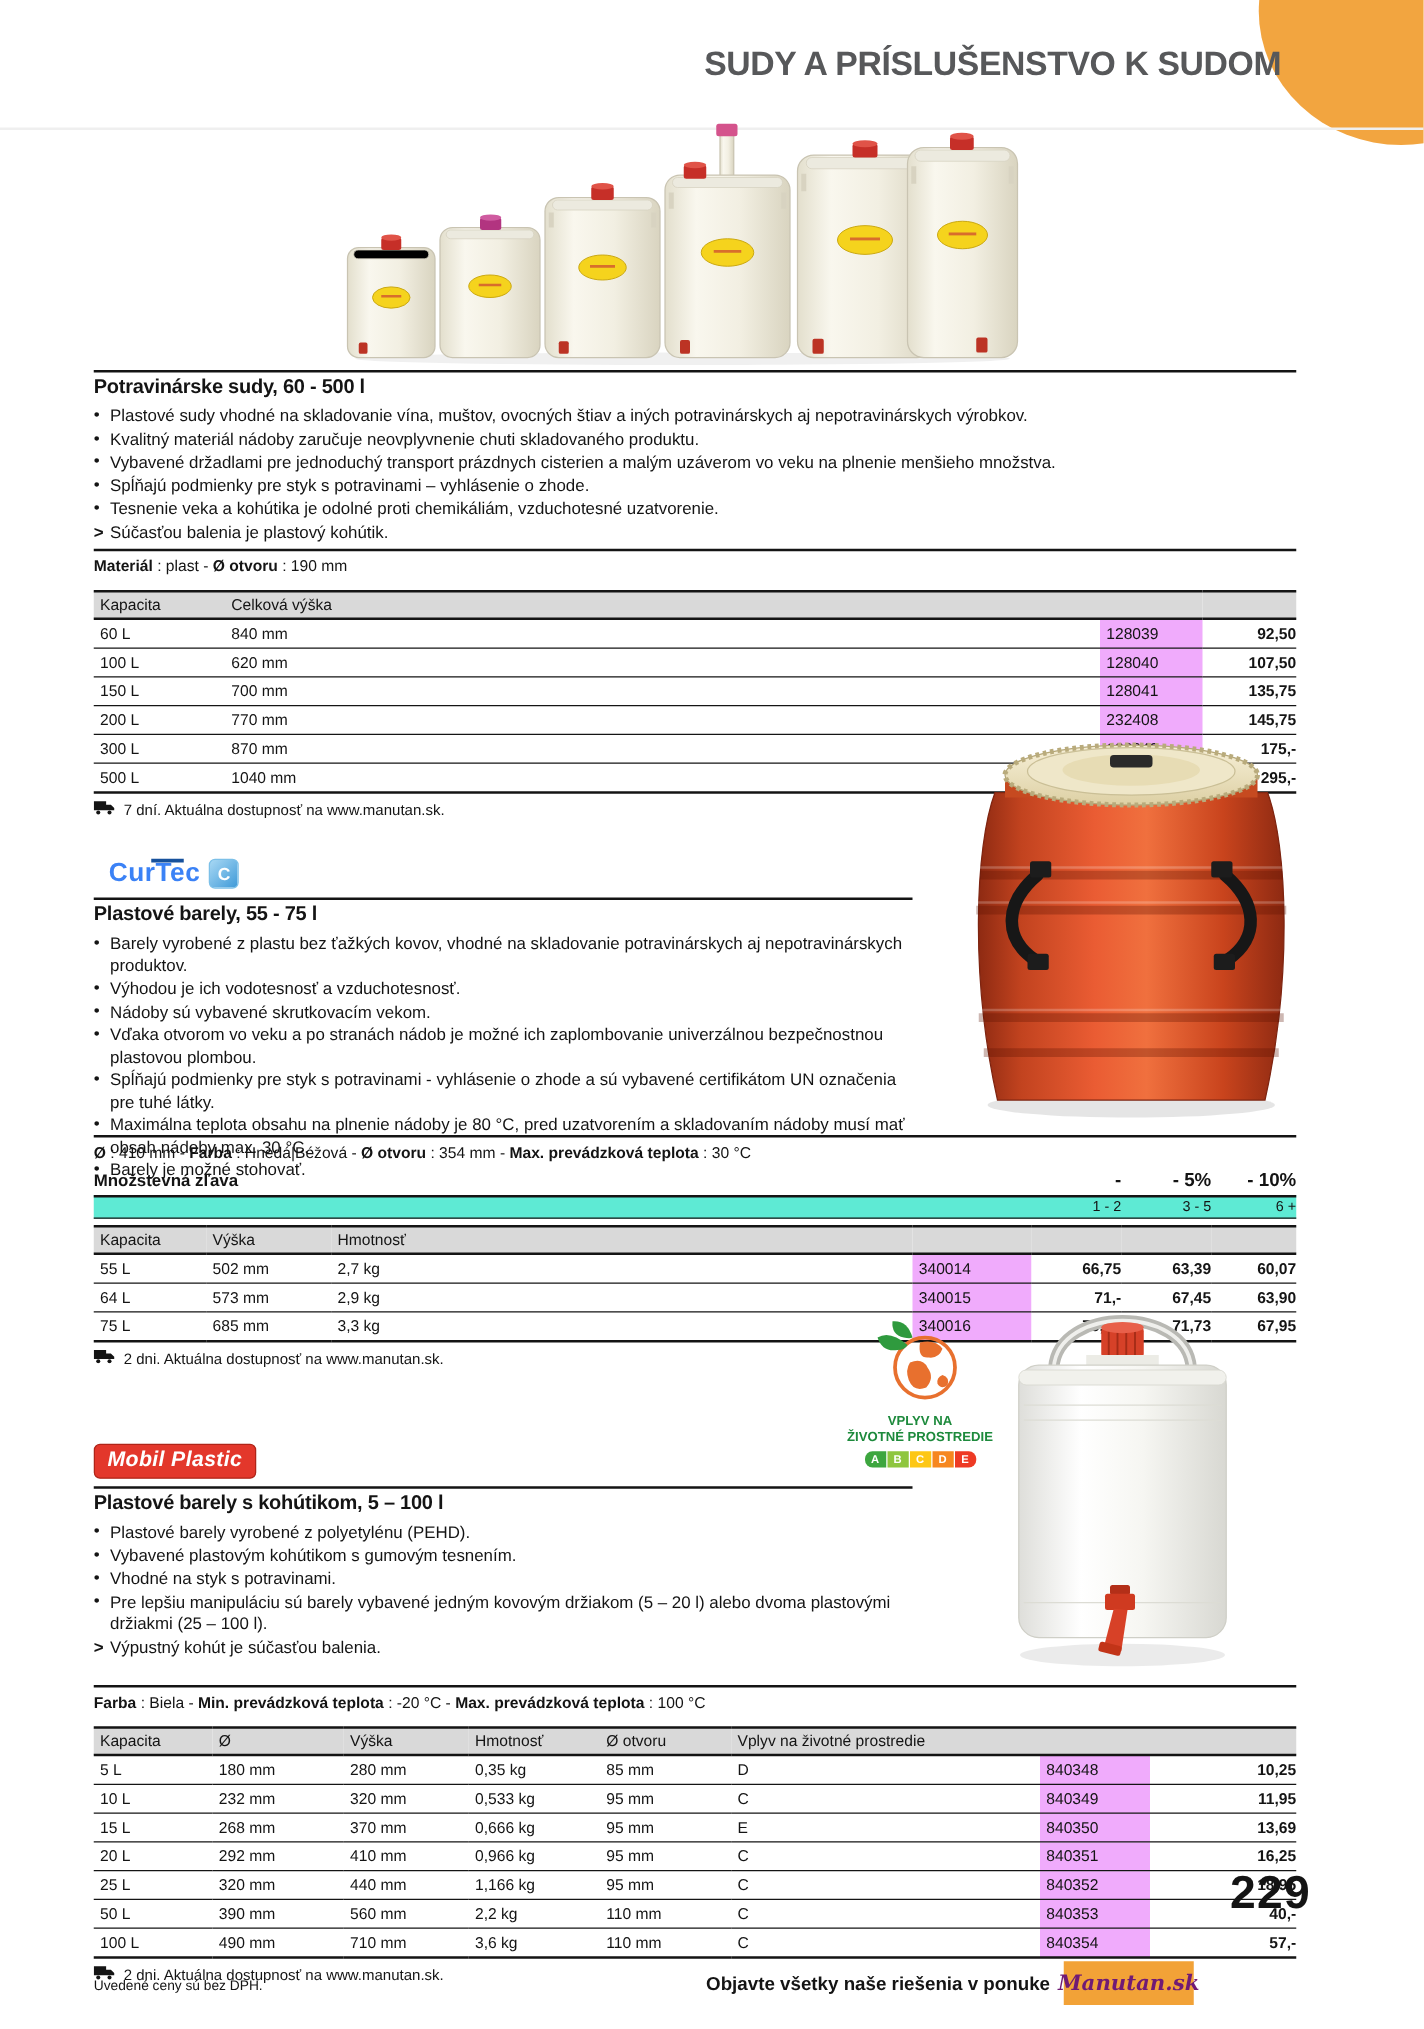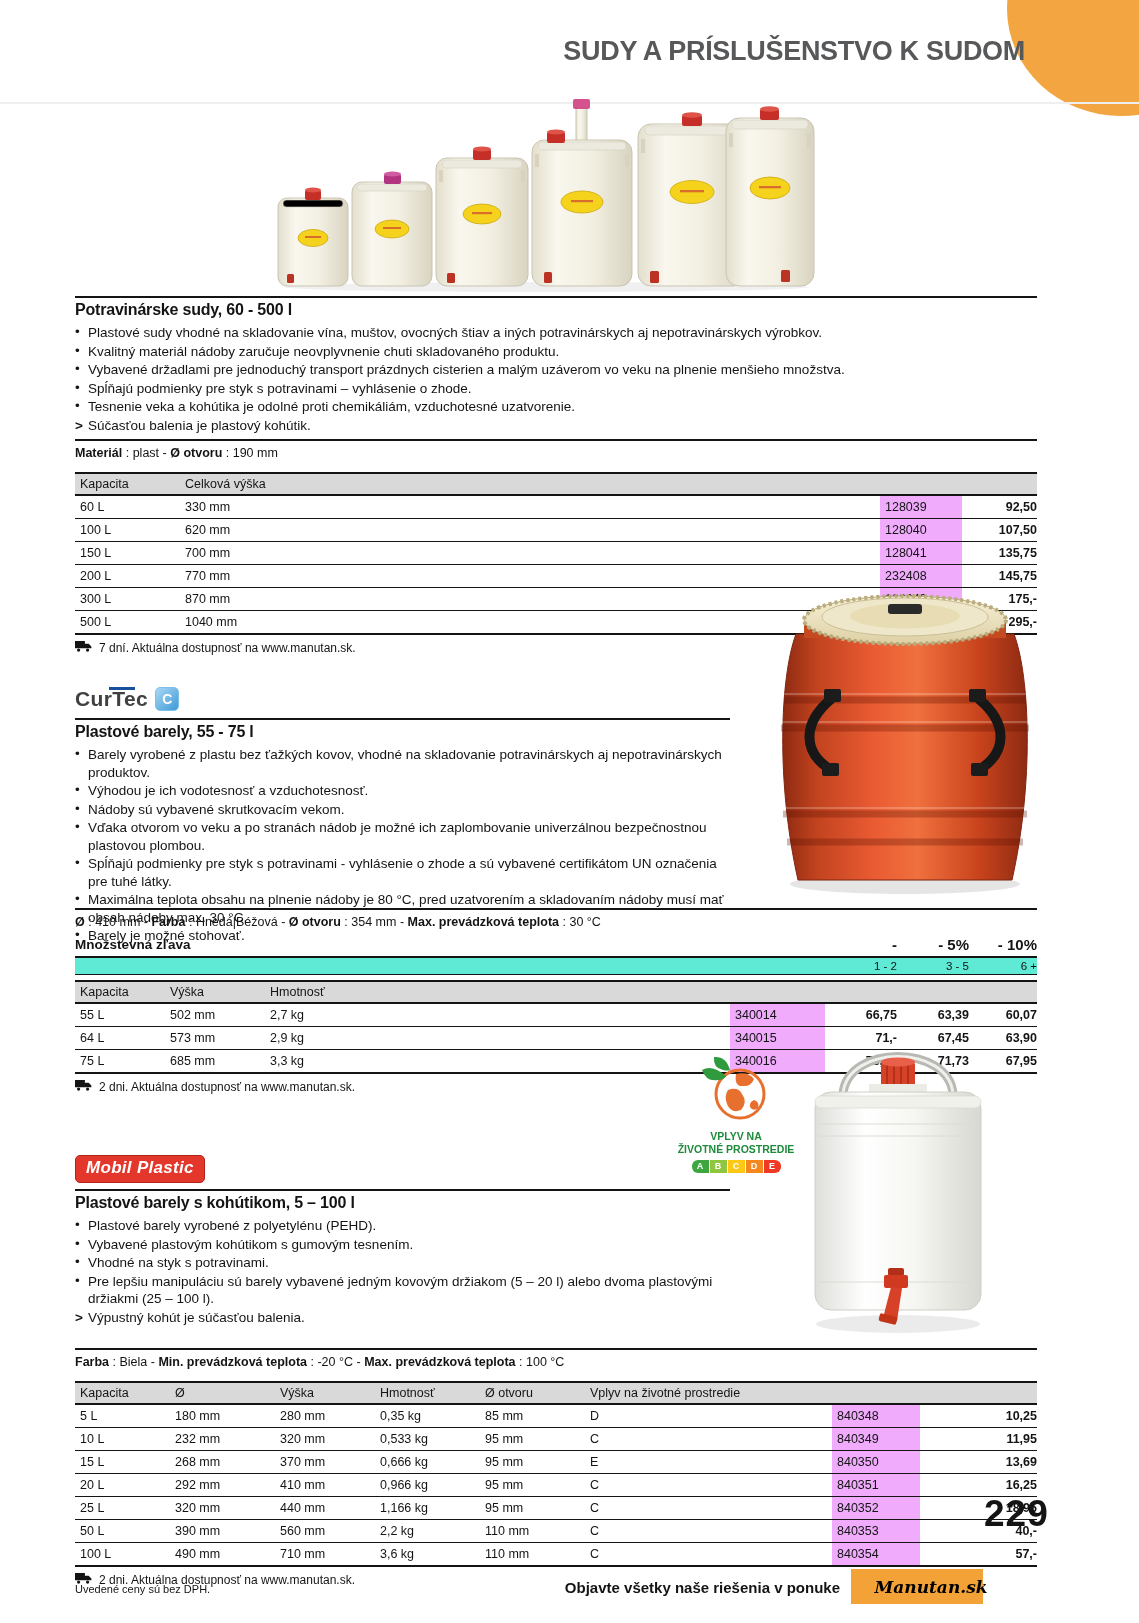--- a/index.html
+++ b/index.html
@@ -46,21 +46,21 @@
 
   
   #section1{position:absolute;left:75px;top:296px;width:962px;}
   #section2-text{position:absolute;left:75px;top:686px;width:655px;}
   #section2-tables{position:absolute;left:75px;top:908px;width:962px;}
   #section3-text{position:absolute;left:75px;top:1155px;width:655px;}
   #section3-tables{position:absolute;left:75px;top:1348px;width:962px;}
 
   
   .curtec{display:flex;align-items:center;margin-bottom:6px;height:26px;}
-  .curtec-text{position:relative;font-size:21px;font-weight:800;color:#404040;letter-spacing:0.4px;}
+  .curtec-text{position:relative;font-size:21px;font-weight:800;color:#3b82f6;letter-spacing:0.4px;margin-left:12px;}
   .curtec-text::after{content:"";position:absolute;top:0px;left:46%;width:36%;height:3px;background:#17519C;}
   .curtec-icon{display:inline-block;width:22px;height:22px;margin-left:7px;border-radius:5px;
                background:linear-gradient(135deg,#a8d8f4,#3f9ad8);border:1px solid #7cc0e8;
                color:#fff;font-weight:800;font-size:14px;text-align:center;line-height:22px;}
   .mobil{display:inline-block;background:#E3372B;border:1px solid #b02418;border-radius:5px;padding:2px 10px 4px 10px;margin-bottom:6px;}
   .mobil span{color:#fff;font-weight:700;font-style:italic;font-size:17px;letter-spacing:0.3px;}
 
   
   .eco{position:absolute;left:676px;top:1056px;width:120px;text-align:center;}
   .eco-text{color:#1D8A3C;font-weight:700;font-size:10.5px;line-height:1.25;margin-top:2px;}
@@ -74,22 +74,22 @@
 
   
   .img-barrels{position:absolute;left:276px;top:98px;width:540px;height:195px;}
   .img-redbarrel{position:absolute;left:768px;top:582px;width:275px;height:315px;}
   .img-tapbarrel{position:absolute;left:805px;top:1032px;width:185px;height:305px;}
 
   
   .footer-note{position:absolute;left:75px;top:1583px;font-size:11px;}
   .footer-cta{position:absolute;right:299px;top:1579px;font-size:15px;font-weight:700;}
   .manutan{position:absolute;left:851px;top:1569px;width:104px;height:35px;background:#F2A237;
-           display:flex;align-items:center;justify-content:center;color:#000000;
-           font-family:"DejaVu Serif",serif;font-style:italic;font-weight:700;font-size:17px;padding-left:28px;}
+           display:flex;align-items:center;justify-content:center;color:#701a75;
+           font-family:"DejaVu Serif",serif;font-style:italic;font-weight:700;font-size:17px;}
   .page-num{position:absolute;left:984px;top:1493px;font-size:37px;font-weight:600;letter-spacing:1px;}
 </style>
 </head>
 <body>
 
 <div class="page">
 
   <div class="orange-blob"></div>
   <div class="header-title">SUDY A PRÍSLUŠENSTVO K SUDOM</div>
   <div class="header-rule"></div>
@@ -203,21 +203,21 @@
         <tr>
           <th>Kapacita</th>
           <th>Celková výška</th>
           <th></th>
             <th></th>
         </tr>
       </thead>
       <tbody>
         <tr>
             <td>60 L</td>
-            <td>330 mm</td>
+            <td>840 mm</td>
             <td class="code">128039</td>
             <td class="price">92,50</td>
           </tr>
         <tr>
             <td>100 L</td>
             <td>620 mm</td>
             <td class="code">128040</td>
             <td class="price">107,50</td>
           </tr>
         <tr>

